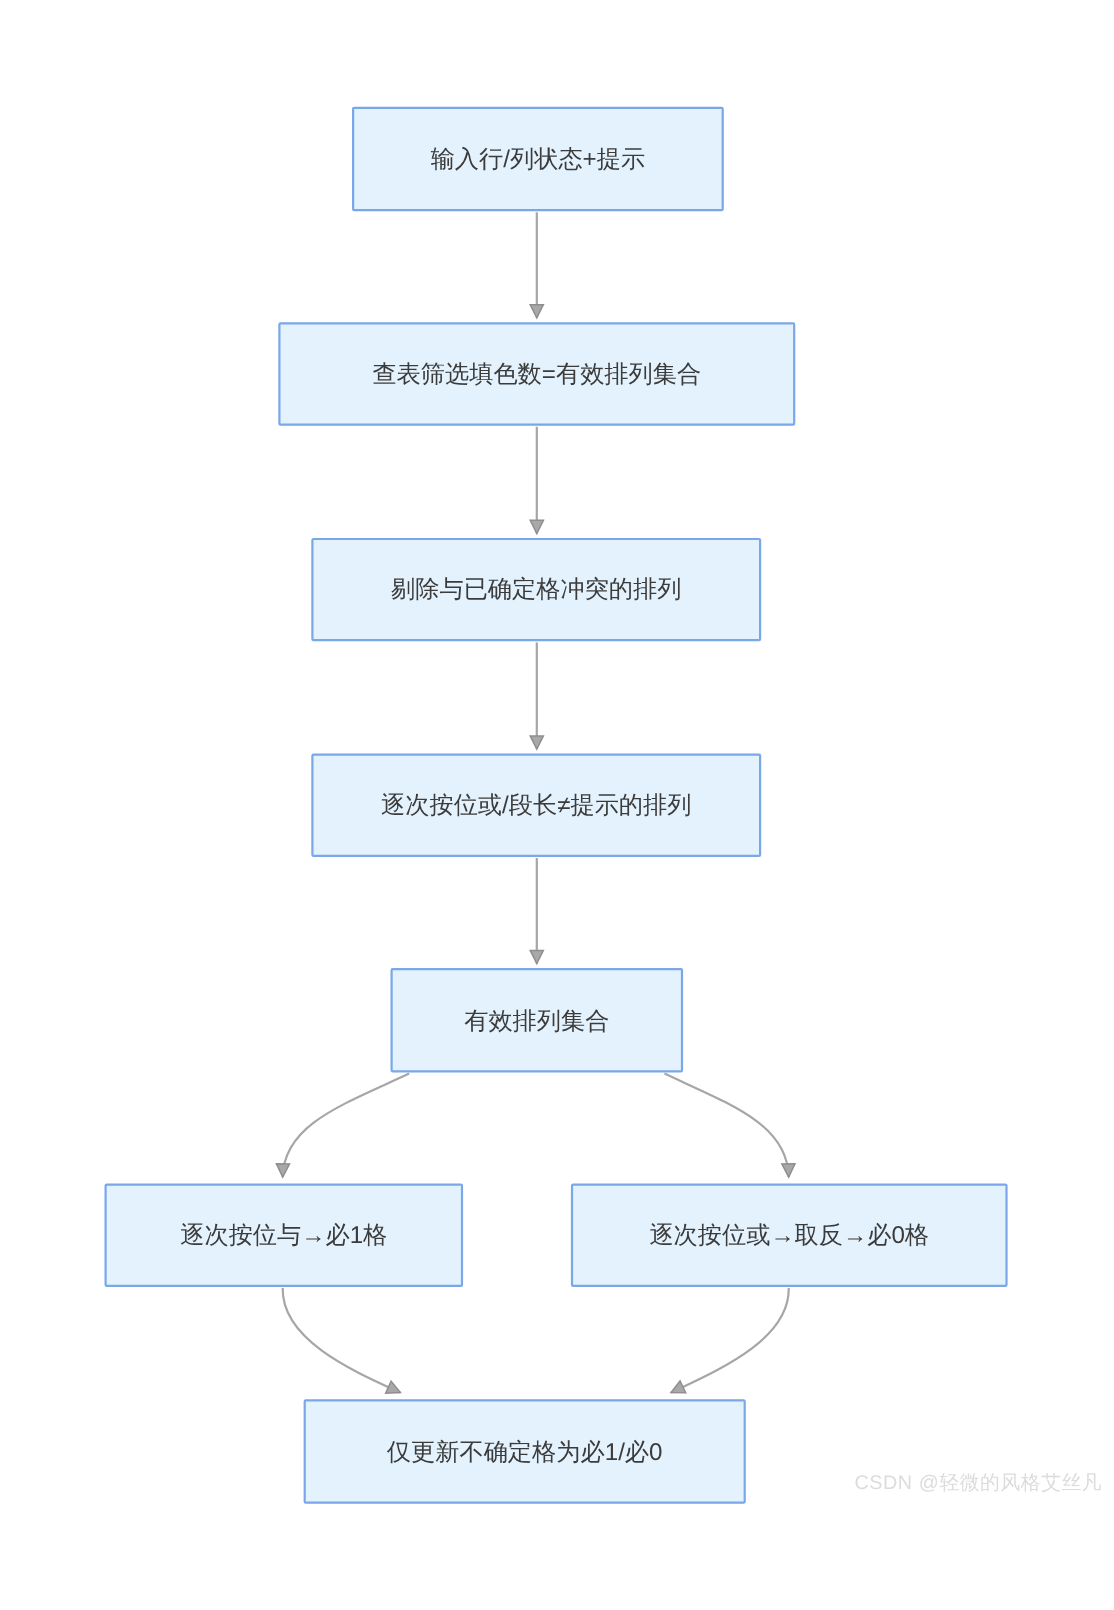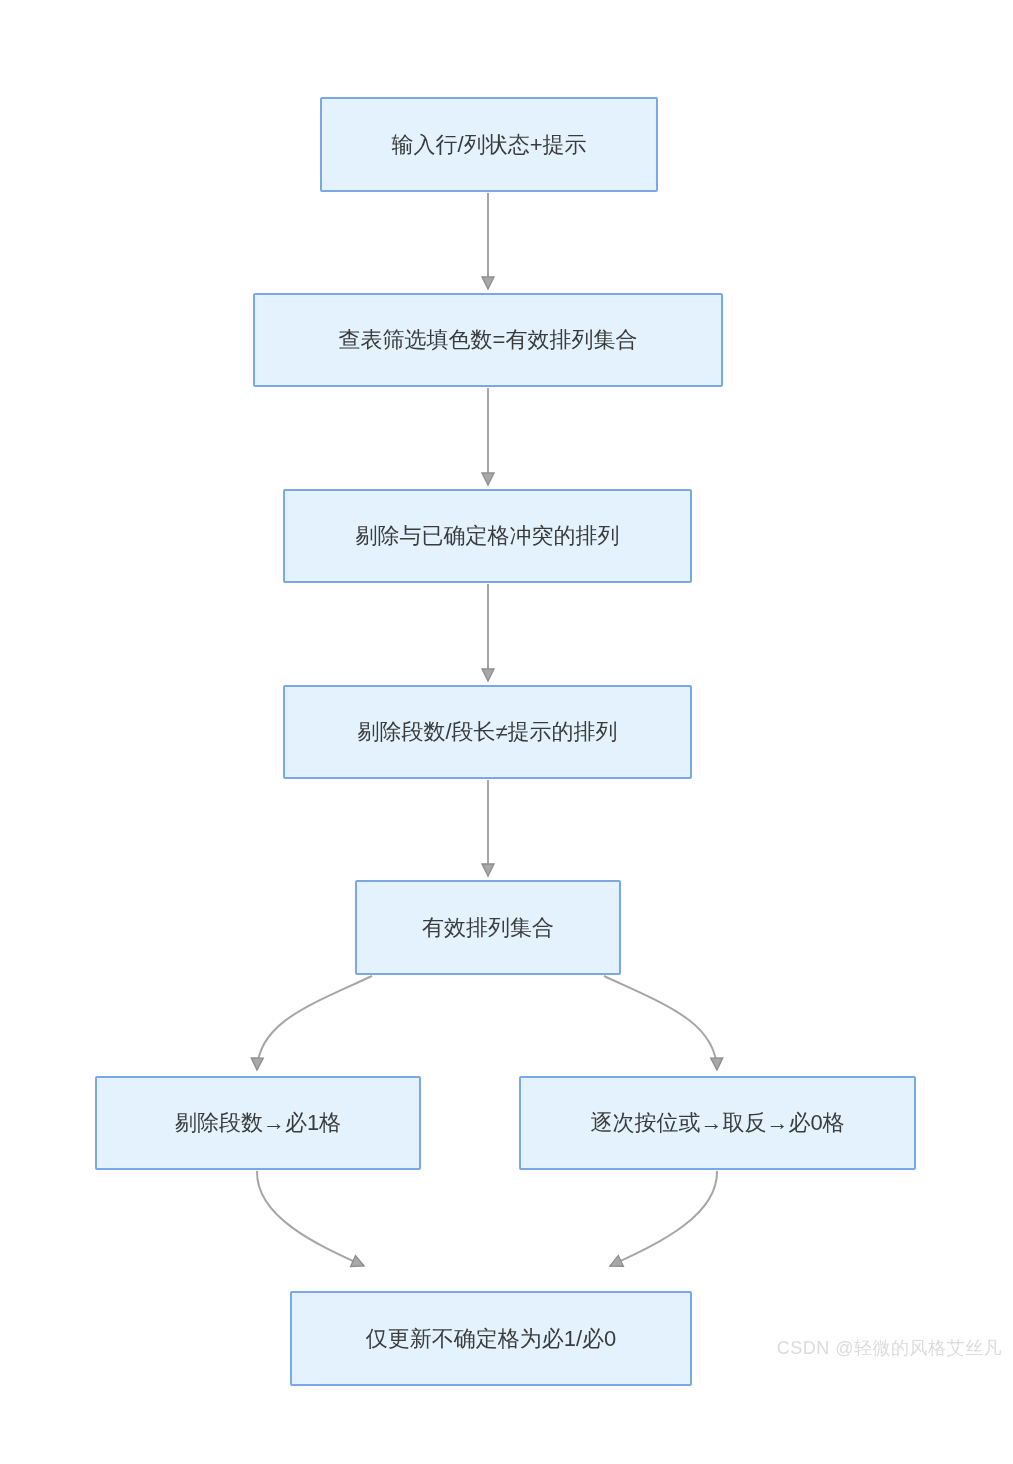--- a/index.html
+++ b/index.html
@@ -91,34 +91,34 @@
 
   <div class="node" style="left:253px; top:293px; width:470px; height:94px;">
     <span>查表筛选填色数=有效排列集合</span>
   </div>
 
   <div class="node" style="left:283px; top:489px; width:409px; height:94px;font-family:Liberation Serif, serif;">
     <span>剔除与已确定格冲突的排列</span>
   </div>
 
   <div class="node" style="left:283px; top:685px; width:409px; height:94px;">
-    <span>剔除段数/段长≠提示的排列</span>
+    <span>逐次按位或/段长≠提示的排列</span>
   </div>
 
   <div class="node" style="left:355px; top:880px; width:266px; height:95px;">
     <span>有效排列集合</span>
   </div>
 
   <div class="node" style="left:95px; top:1076px; width:326px; height:94px;">
-    <span>剔除段数→必1格</span>
+    <span>逐次按位与→必1格</span>
   </div>
 
   <div class="node" style="left:519px; top:1076px; width:397px; height:94px;">
     <span>逐次按位或→取反→必0格</span>
   </div>
 
-  <div class="node" style="left:290px; top:1272px; width:402px; height:95px;margin-top:19px;">
+  <div class="node" style="left:276px; top:1272px; width:402px; height:95px;">
     <span>仅更新不确定格为必1/必0</span>
   </div>
 
   <div class="watermark">CSDN @轻微的风格艾丝凡</div>
 
 </div>
 
 </body></html>

